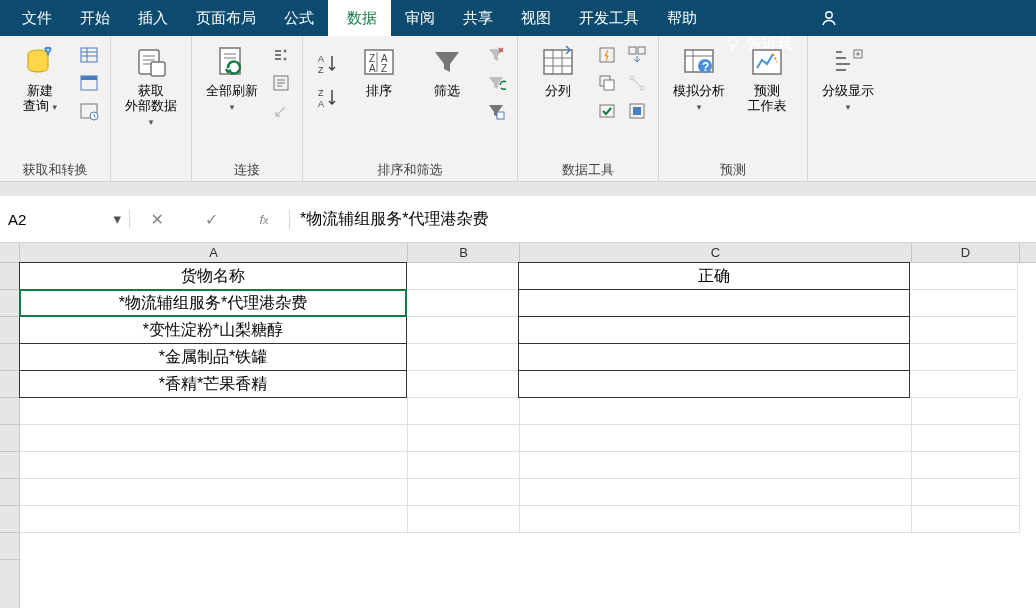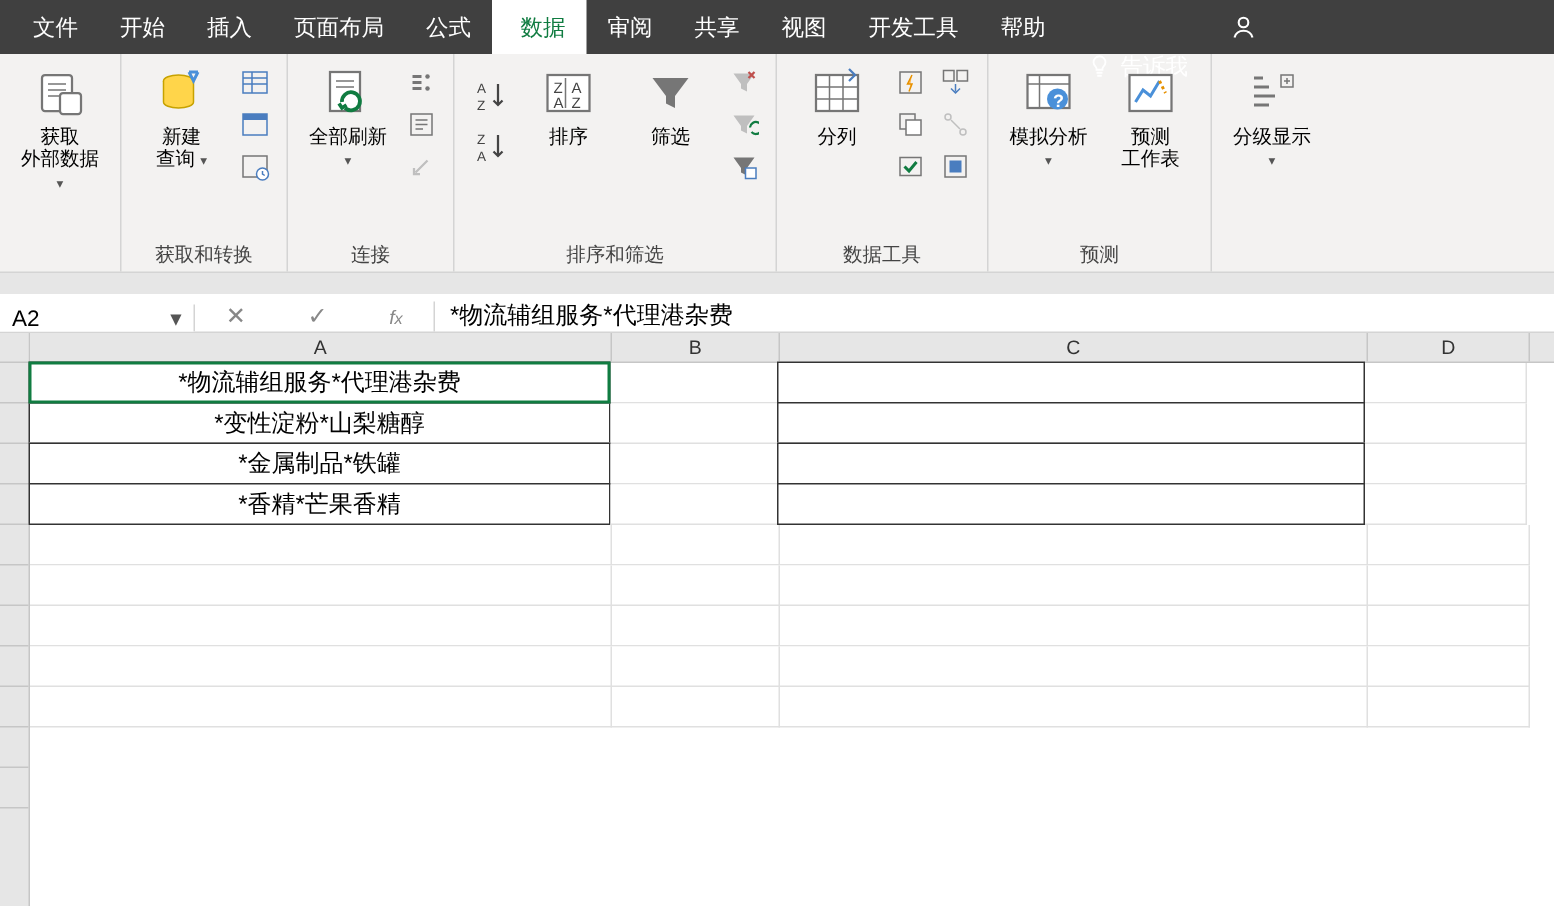--- a/index.html
+++ b/index.html
@@ -1,38 +1,38 @@
 <!DOCTYPE html>
 <html><head>
 <meta charset="utf-8">
 <style>
   * { box-sizing: border-box; margin: 0; padding: 0; }
   body { font-family: "Microsoft YaHei", "Segoe UI", sans-serif; font-size: 13px; background: #fff; overflow: hidden; width: 1036px; height: 608px; }
 
   
-  .tabbar { background: #404040; height: 36px; display: flex; align-items: stretch; color: #fff; padding-left: 8px; }
+  .tabbar { background: #0c4a6e; height: 36px; display: flex; align-items: stretch; color: #fff; padding-left: 8px; }
   .tab { padding: 0 14px; display: flex; align-items: center; font-size: 15px; cursor: pointer; }
   .tab.active { background: #fff; color: #107c41; padding-left: 19px; }
   .tab.tell { display: flex; align-items: center; gap: 6px; margin-top: 44px; }
   .profile { margin-left: 8px; display:flex; align-items:center; padding:0 6px;}
 
   
   .ribbon { height: 146px; background: #f3f2f1; border-bottom: 1px solid #d4d4d4; display: flex; }
   .group { display: flex; flex-direction: column; border-right: 1px solid #d4d4d4; padding: 4px 10px 2px 10px; }
   .group-body { flex: 1; display: flex; align-items: flex-start; gap: 8px; }
   .group-label { text-align: center; font-size: 13px; color: #444; padding-top: 2px; }
   .bigbtn { display: flex; flex-direction: column; align-items: center; width: 60px; gap: 4px; padding-top: 4px; cursor: pointer; }
   .bigbtn .ic { width: 36px; height: 36px; }
   .bigbtn .lbl { font-size: 13px; text-align: center; line-height: 1.15; }
   .dd { font-size: 9px; color:#555; }
   .smallstack { display:flex; flex-direction:column; gap:6px; padding-top:4px;}
   .smallbtn { width:22px; height:22px; cursor:pointer; display:flex; align-items:center; justify-content:center;}
 
   
-  .fxbar { height: 26px; background:#fff; border-bottom:1px solid #d4d4d4; display:flex; align-items:flex-end; }
+  .fxbar { height: 47px; background:#fff; border-bottom:1px solid #d4d4d4; display:flex; align-items:center; }
   .namebox { width:130px; border-right:1px solid #d4d4d4; display:flex; align-items:center; padding:0 8px; justify-content:space-between; background:#fff;}
   .namebox span { font-size:15px; }
   .fxctrls { width:160px; display:flex; align-items:center; justify-content:space-around; border-right:1px solid #d4d4d4; color:#888;}
   .fxinput { flex:1; padding:0 10px; display:flex; align-items:center; font-size:16px; }
   .gap { height:14px; background:#e6e6e6;}
 
   
   .gridwrap { display:flex; height: calc(608px - 36px - 146px - 14px - 30px); }
   .rowheads { width:20px; background:#e6e6e6; border-right:1px solid #c6c6c6;}
   .rowheads div { height:27px; border-bottom:1px solid #c6c6c6; font-size:13px; text-align:center; line-height:27px; color:#333; cursor:pointer;}
@@ -73,69 +73,69 @@
   <div class="profile">
     <svg width="18" height="18" viewBox="0 0 18 18">
         <circle cx="9" cy="6" r="3.2" fill="none" stroke="#fff" stroke-width="1.4"></circle>
         <path d="M3 16c1-3.5 4-4.5 6-4.5s5 1 6 4.5" fill="none" stroke="#fff" stroke-width="1.4"></path>
       </svg>
   </div>
 </div>
 
 <div class="ribbon">
 
+  <div class="group">
+    <div class="group-body">
+      <div class="bigbtn">
+        <svg class="ic" viewBox="0 0 36 36">
+            <ellipse cx="16" cy="10" rx="10" ry="4" fill="#ffd54a" stroke="#c7a200"></ellipse>
+            <path d="M6 10v14c0 2.2 4.5 4 10 4s10-1.8 10-4V10" fill="#ffd54a" stroke="#c7a200"></path>
+            <path d="M23 4l3 6 3-6M23 4h6" stroke="#4a90d9" stroke-width="2" fill="none"></path>
+          </svg>
+        <div class="lbl"><span style="white-space:pre-line;">新建
+查询</span> <span class="dd">▾</span></div>
+      </div>
+      <div class="smallstack">
+        <div class="smallbtn">
+            <svg width="20" height="20" viewBox="0 0 20 20">
+              <rect x="2" y="3" width="16" height="14" fill="none" stroke="#4a7dbf"></rect>
+              <path d="M2 7h16M2 11h16M8 3v14" stroke="#4a7dbf"></path>
+            </svg>
+          </div>
+        <div class="smallbtn">
+            <svg width="20" height="20" viewBox="0 0 20 20">
+              <rect x="2" y="3" width="16" height="14" fill="none" stroke="#4a7dbf"></rect>
+              <rect x="2" y="3" width="16" height="4" fill="#4a7dbf"></rect>
+            </svg>
+          </div>
+        <div class="smallbtn">
+            <svg width="20" height="20" viewBox="0 0 20 20">
+              <rect x="2" y="3" width="16" height="14" fill="none" stroke="#767676"></rect>
+              <circle cx="15" cy="15" r="4" fill="#fff" stroke="#4a7dbf"></circle>
+              <path d="M15 13v2l1.5 1" stroke="#4a7dbf" fill="none"></path>
+            </svg>
+          </div>
+      </div>
+    </div>
+    <div class="group-label">获取和转换</div>
+  </div>
+
   <div class="group" style="border-right:1px solid #d4d4d4;">
     <div class="group-body">
       <div class="bigbtn">
         <svg class="ic" viewBox="0 0 36 36">
             <rect x="6" y="6" width="20" height="24" rx="2" fill="#fff" stroke="#767676" stroke-width="1.5"></rect>
             <path d="M10 12h12M10 16h12M10 20h12" stroke="#767676"></path>
             <rect x="18" y="18" width="14" height="14" rx="2" fill="#fff" stroke="#767676" stroke-width="1.5"></rect>
           </svg>
         <div class="lbl"><span style="white-space:pre-line;">获取
 外部数据</span> <span class="dd">▾</span></div>
       </div>
     </div>
     <div class="group-label">&nbsp;</div>
-  </div>
-
-  <div class="group">
-    <div class="group-body">
-      <div class="bigbtn">
-        <svg class="ic" viewBox="0 0 36 36">
-            <ellipse cx="16" cy="10" rx="10" ry="4" fill="#ffd54a" stroke="#c7a200"></ellipse>
-            <path d="M6 10v14c0 2.2 4.5 4 10 4s10-1.8 10-4V10" fill="#ffd54a" stroke="#c7a200"></path>
-            <path d="M23 4l3 6 3-6M23 4h6" stroke="#4a90d9" stroke-width="2" fill="none"></path>
-          </svg>
-        <div class="lbl"><span style="white-space:pre-line;">新建
-查询</span> <span class="dd">▾</span></div>
-      </div>
-      <div class="smallstack">
-        <div class="smallbtn">
-            <svg width="20" height="20" viewBox="0 0 20 20">
-              <rect x="2" y="3" width="16" height="14" fill="none" stroke="#4a7dbf"></rect>
-              <path d="M2 7h16M2 11h16M8 3v14" stroke="#4a7dbf"></path>
-            </svg>
-          </div>
-        <div class="smallbtn">
-            <svg width="20" height="20" viewBox="0 0 20 20">
-              <rect x="2" y="3" width="16" height="14" fill="none" stroke="#4a7dbf"></rect>
-              <rect x="2" y="3" width="16" height="4" fill="#4a7dbf"></rect>
-            </svg>
-          </div>
-        <div class="smallbtn">
-            <svg width="20" height="20" viewBox="0 0 20 20">
-              <rect x="2" y="3" width="16" height="14" fill="none" stroke="#767676"></rect>
-              <circle cx="15" cy="15" r="4" fill="#fff" stroke="#4a7dbf"></circle>
-              <path d="M15 13v2l1.5 1" stroke="#4a7dbf" fill="none"></path>
-            </svg>
-          </div>
-      </div>
-    </div>
-    <div class="group-label">获取和转换</div>
   </div>
 
   <div class="group">
     <div class="group-body">
       <div class="bigbtn">
         <svg class="ic" viewBox="0 0 36 36">
             <rect x="6" y="4" width="20" height="26" fill="#fff" stroke="#767676" stroke-width="1.5"></rect>
             <path d="M10 10h12M10 14h12" stroke="#767676"></path>
             <path d="M14 24a6 6 0 1 1 2 4" fill="none" stroke="#107c41" stroke-width="2.5"></path>
             <path d="M12 25l2 3 3-2" fill="none" stroke="#107c41" stroke-width="2.5"></path>
@@ -355,20 +355,26 @@
   </div>
   <div class="cols">
     <div class="colheads">
       <div class="colA">A</div>
       <div class="colB">B</div>
       <div class="colC">C</div>
       <div class="colD">D</div>
     </div>
     <div class="rows">
       <div class="row">
+        <div class="cell colA bordered">货物名称</div>
+        <div class="cell colB"></div>
+        <div class="cell colC bordered">正确</div>
+        <div class="cell colD"></div>
+      </div>
+      <div class="row">
         <div class="cell colA bordered sel">*物流辅组服务*代理港杂费</div>
         <div class="cell colB"></div>
         <div class="cell colC bordered"></div>
         <div class="cell colD"></div>
       </div>
       <div class="row">
         <div class="cell colA bordered">*变性淀粉*山梨糖醇</div>
         <div class="cell colB"></div>
         <div class="cell colC bordered"></div>
         <div class="cell colD"></div>

